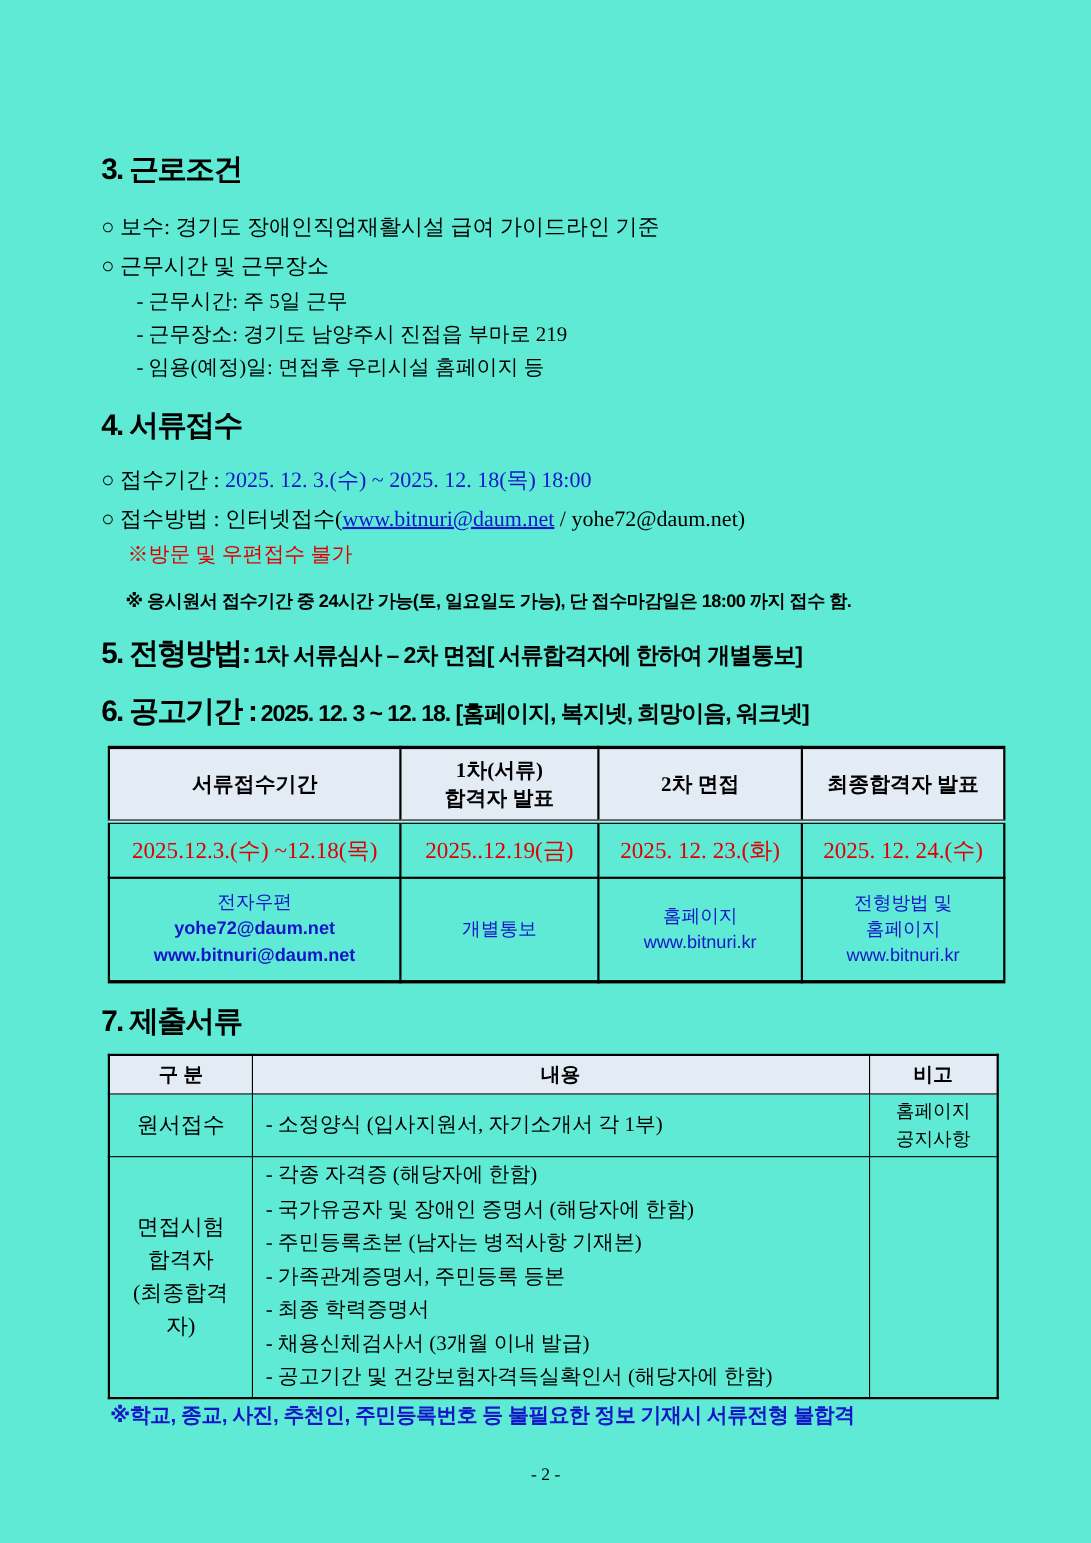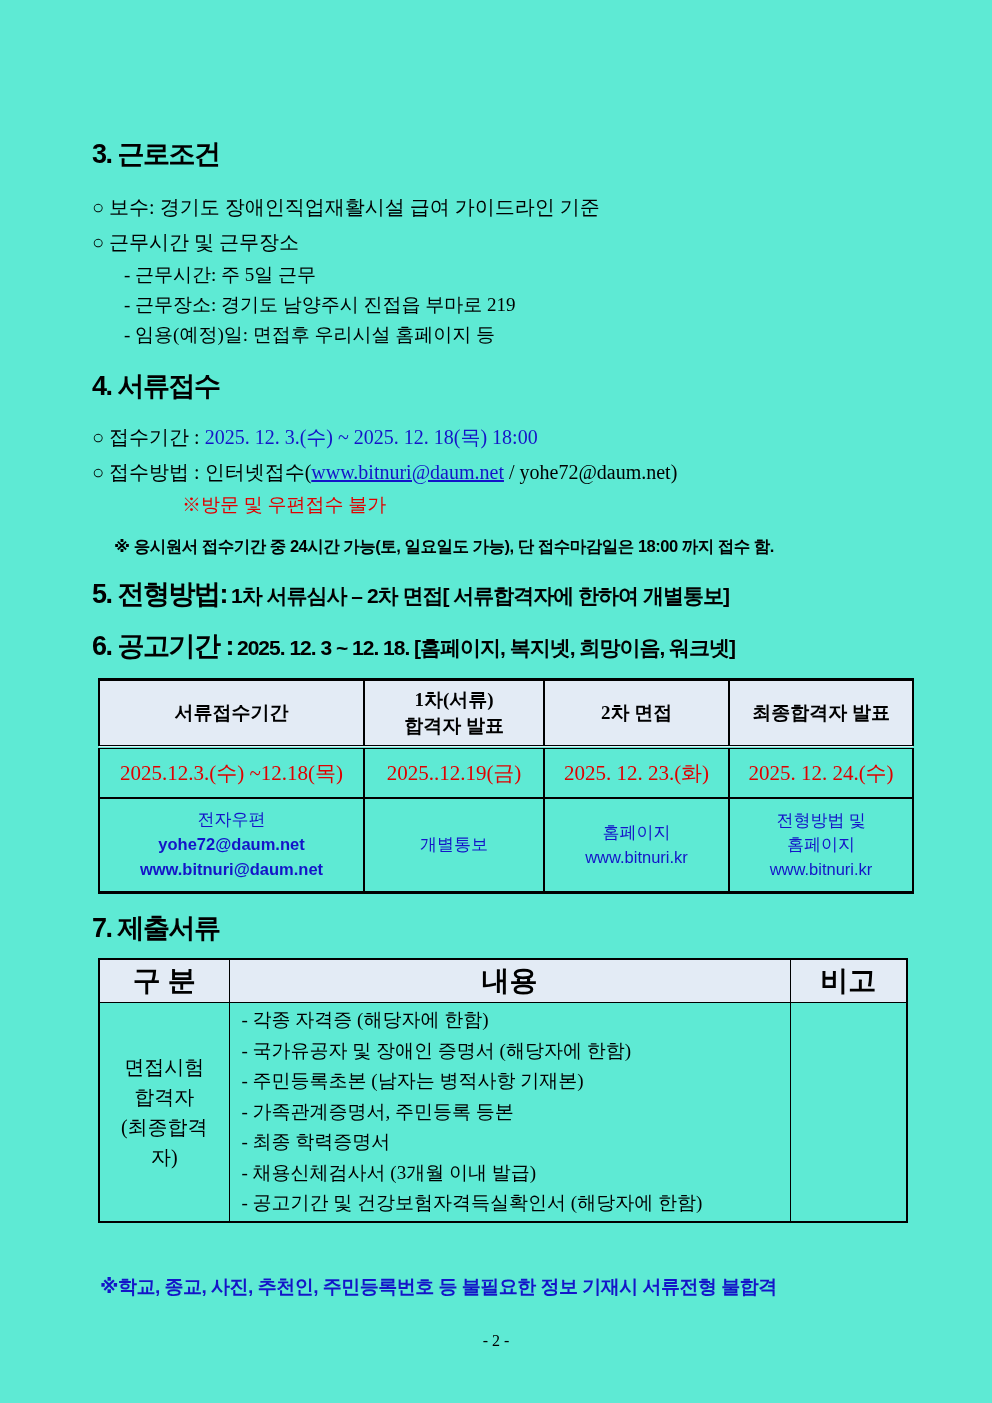--- a/index.html
+++ b/index.html
@@ -58,21 +58,21 @@
   table.t2{
     border-collapse:collapse;table-layout:fixed;
     width:808px;
     border:2px solid #000;
   }
   table.t2 th,table.t2 td{
     border:1.5px solid #000;vertical-align:middle;padding:2px 6px;
   }
   table.t2 thead th{
     background:#e3ebf5;
-    font-size:28px;font-weight:700;height:30px;text-align:center;
+    font-size:18px;font-weight:700;height:30px;text-align:center;
   }
   table.t2 td.label{font-size:20px;text-align:center;line-height:30px;}
   table.t2 td.content{font-size:19px;text-align:left;padding-left:12px;}
   table.t2 td.note{font-size:17px;text-align:center;line-height:26px;}
   .doc-item{line-height:30.5px;white-space:nowrap;}
   .footer-note{
     font-family:"Liberation Sans","DejaVu Sans",sans-serif;
     font-weight:800;font-size:19px;letter-spacing:-0.5px;color:#1414c8;white-space:nowrap;
   }
   .page-num{font-size:16px;text-align:center;width:992px;}
@@ -90,21 +90,21 @@
     <div class="sub-line">- 근무시간: 주 5일 근무</div>
     <div class="sub-line">- 근무장소: 경기도 남양주시 진접읍 부마로 219</div>
     <div class="sub-line">- 임용(예정)일: 면접후 우리시설 홈페이지 등</div>
   </div>
 
   <div class="abs" style="top:368px;left:92px;">
     <div class="h-title">4. 서류접수</div>
     <div style="height:16px;"></div>
     <div class="body-line"><span>○ 접수기간 : </span><span class="blue">2025. 12. 3.(수) ~ 2025. 12. 18(목) 18:00</span></div>
     <div class="body-line"><span>○ 접수방법 : 인터넷접수(</span><span class="link">www.bitnuri@daum.net</span><span> / yohe72@daum.net)</span></div>
-    <div class="sub-line red" style="margin-left:90px;">※방문 및 우편접수 불가</div>
+    <div class="sub-line red" style="margin-left:24px;">※방문 및 우편접수 불가</div>
     <div class="note-sans" style="margin-left:22px;margin-top:16px;">※ 응시원서 접수기간 중 24시간 가능(토, 일요일도 가능), 단 접수마감일은 18:00 까지 접수 함.</div>
   </div>
 
   <div class="abs" style="top:576px;left:92px;">
     <span class="h-title">5. 전형방법:</span>
     <span class="h-sub">1차 서류심사 – 2차 면접[ 서류합격자에 한하여 개별통보]</span>
   </div>
 
   <div class="abs" style="top:628px;left:92px;">
     <span class="h-title">6. 공고기간 :</span>
@@ -172,20 +172,30 @@
           <col style="width:117px">
         </colgroup>
       <thead>
         <tr>
           <th>구  분</th>
           <th>내용</th>
           <th>비고</th>
         </tr>
       </thead>
       <tbody>
+        <tr style="height:50px;">
+          <td class="label">원서접수</td>
+          <td class="content">
+            <div class="doc-item">- 소정양식 (입사지원서, 자기소개서 각 1부)</div>
+          </td>
+          <td class="note">
+            <div>홈페이지</div>
+            <div>공지사항</div>
+          </td>
+        </tr>
         <tr style="height:216px;">
           <td class="label">
             <div>면접시험</div>
             <div>합격자</div>
             <div>(최종합격</div>
             <div>자)</div>
           </td>
           <td class="content">
             <div class="doc-item">- 각종 자격증 (해당자에 한함)</div>
             <div class="doc-item">- 국가유공자 및 장애인 증명서 (해당자에 한함)</div>

